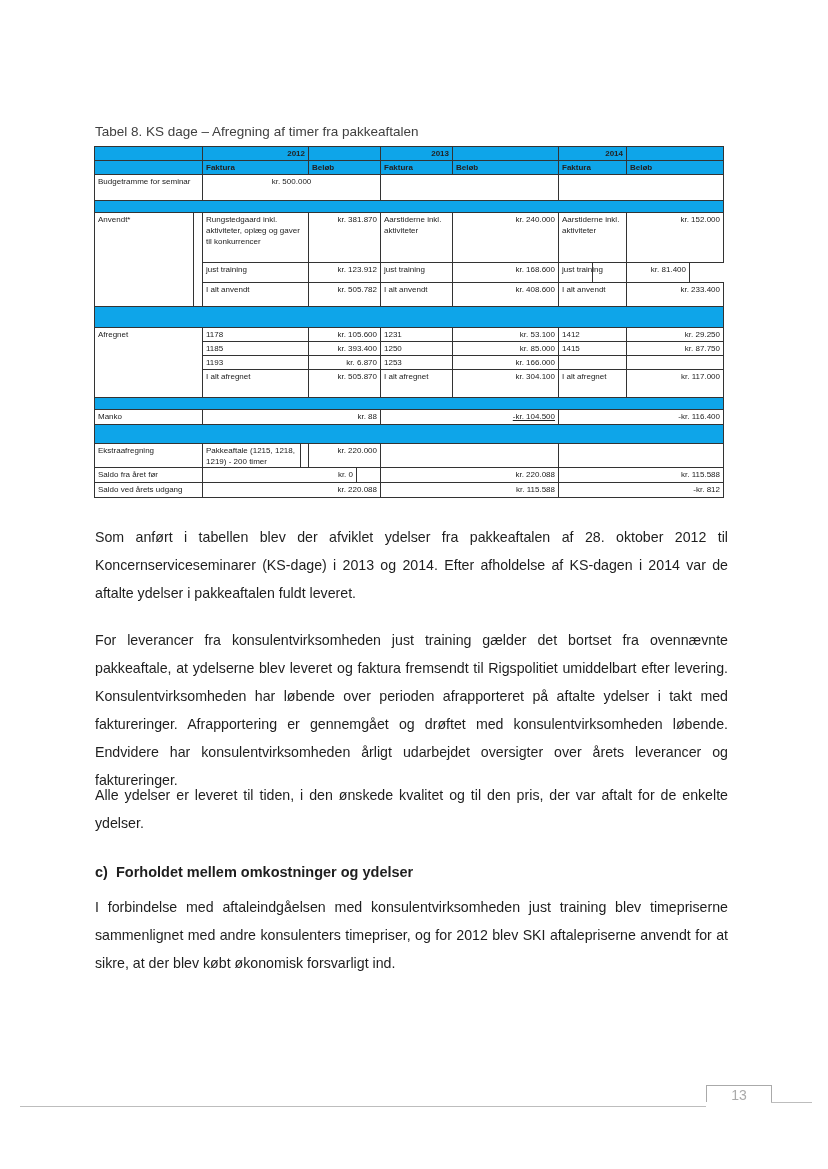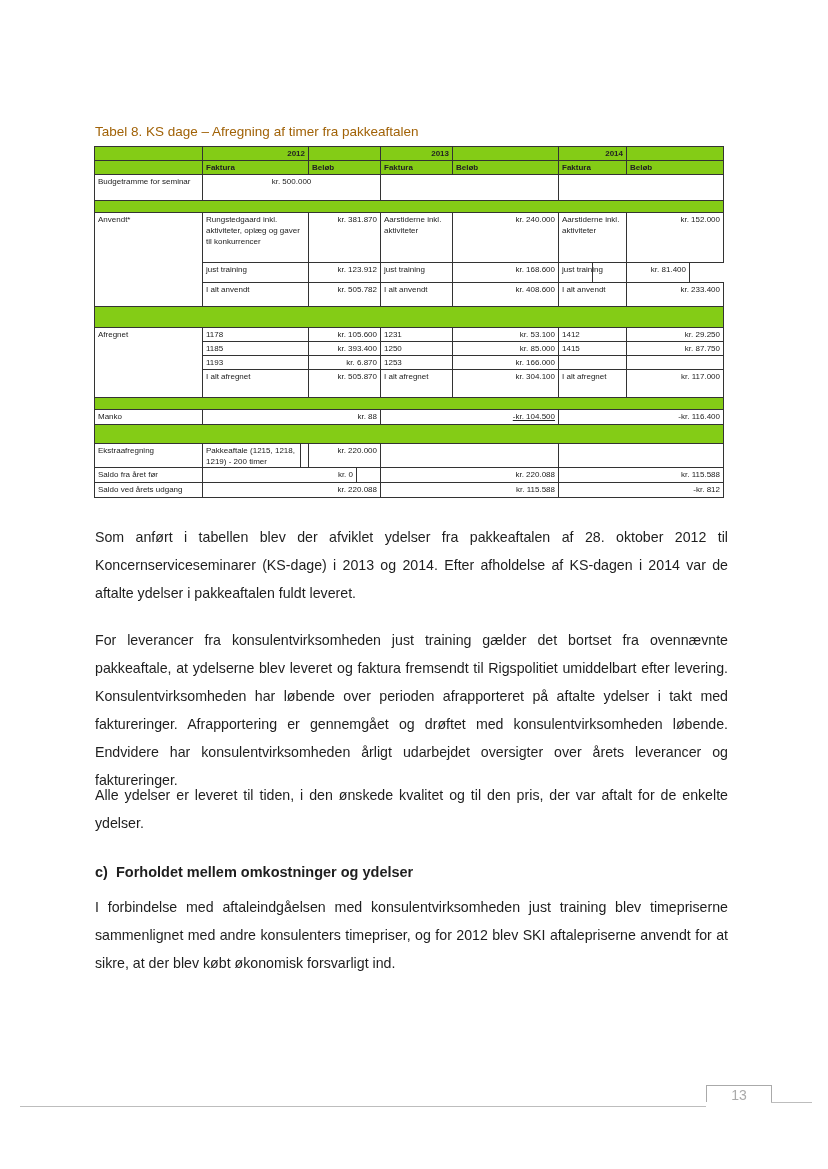--- a/index.html
+++ b/index.html
@@ -1,22 +1,22 @@
 <!DOCTYPE html>
 <html><head>
 <meta charset="utf-8">
 <style>
   html, body { margin: 0; padding: 0; }
   body { width: 828px; height: 1169px; background: #ffffff; position: relative; overflow: hidden;
          font-family: "Liberation Sans", sans-serif; color: #1a1a1a; }
-  .caption { position: absolute; left: 95px; top: 124px; font-size: 13.5px; color: #a16207; }
+  .caption { position: absolute; left: 95px; top: 124px; font-size: 13.5px; color: #404040; }
   .tbl { position: absolute; left: 0; top: 0; }
   .c { position: absolute; box-sizing: border-box; border: 1px solid #333; font-size: 8px; line-height: 11px;
        padding: 1px 3px; color: #222; overflow: hidden; }
-  .g { background: #84cc16; }
+  .g { background: #0ea5e9; }
   .r { text-align: right; }
   .ctr { text-align: center; }
   .b { font-weight: bold; }
   .p { position: absolute; left: 95px; width: 633px; font-size: 14.2px; line-height: 28px; color: #1e1e1e; text-align: justify; }
   .h { position: absolute; left: 95px; font-size: 14.5px; font-weight: bold; color: #1e1e1e; }
   .footer-line { position: absolute; height: 1px; background: #bdbdbd; }
   .pagebox { position: absolute; left: 706px; top: 1085px; width: 64px; height: 16px; border: 1px solid #aaa; border-bottom: none;
              font-size: 14px; color: #aaa; text-align: center; line-height: 18px; }
 </style>
 </head>
@@ -42,21 +42,21 @@
   <div class="c g b" style="left:558px;top:160px;width:69px;height:15px;">Faktura</div>
   <div class="c g b" style="left:626px;top:160px;width:98px;height:15px;">Beløb</div>
 
   <div class="c" style="left:94px;top:174px;width:109px;height:27px;">Budgetramme for seminar</div>
   <div class="c ctr" style="left:202px;top:174px;width:179px;height:27px;">kr. 500.000</div>
   <div class="c" style="left:380px;top:174px;width:179px;height:27px;"></div>
   <div class="c" style="left:558px;top:174px;width:166px;height:27px;"></div>
 
   <div class="c g" style="left:94px;top:200px;width:630px;height:13px;"></div>
 
-  <div class="c" style="left:94px;top:212px;width:109px;height:95px;">Anvendt*</div>
+  <div class="c" style="left:94px;top:212px;width:100px;height:95px;">Anvendt*</div>
 
   <div class="c" style="left:202px;top:212px;width:107px;height:51px;">Rungstedgaard inkl. aktiviteter, oplæg og gaver til konkurrencer</div>
   <div class="c r" style="left:308px;top:212px;width:73px;height:51px;">kr. 381.870</div>
   <div class="c" style="left:380px;top:212px;width:73px;height:51px;">Aarstiderne inkl. aktiviteter</div>
   <div class="c r" style="left:452px;top:212px;width:107px;height:51px;">kr. 240.000</div>
   <div class="c" style="left:558px;top:212px;width:69px;height:51px;">Aarstiderne inkl. aktiviteter</div>
   <div class="c r" style="left:626px;top:212px;width:98px;height:51px;">kr. 152.000</div>
 
   <div class="c" style="left:202px;top:262px;width:107px;height:21px;">just training</div>
   <div class="c r" style="left:308px;top:262px;width:73px;height:21px;">kr. 123.912</div>

